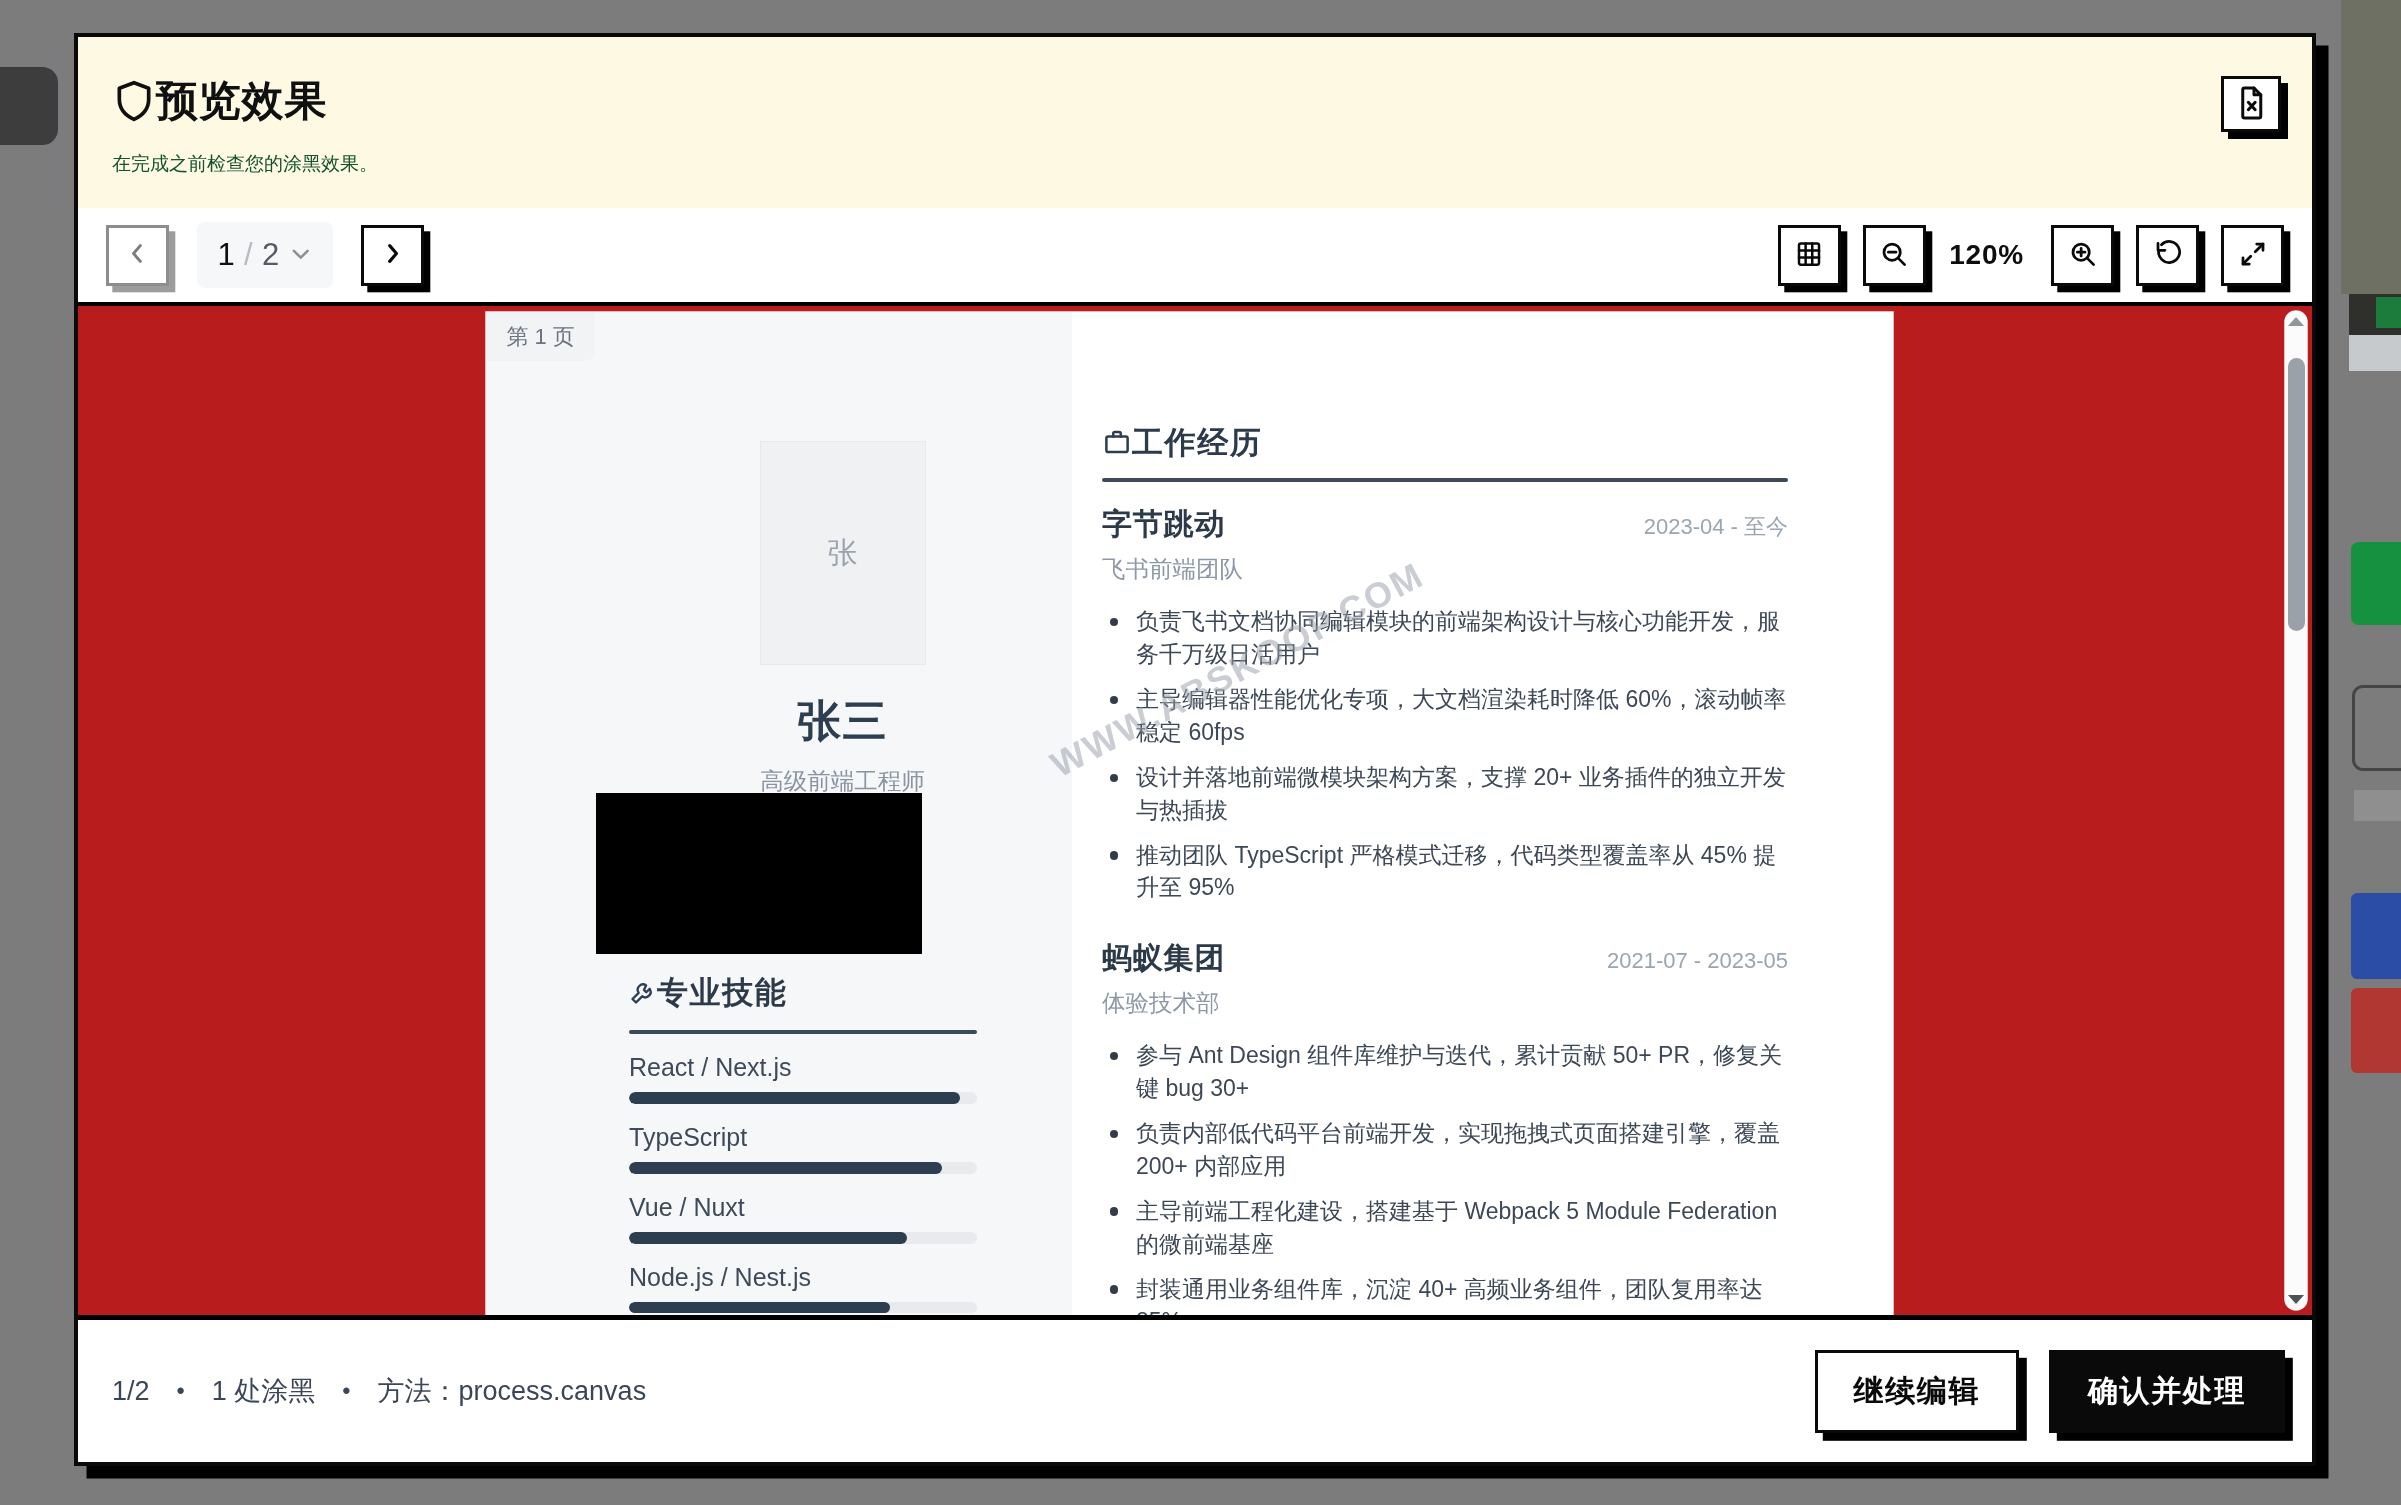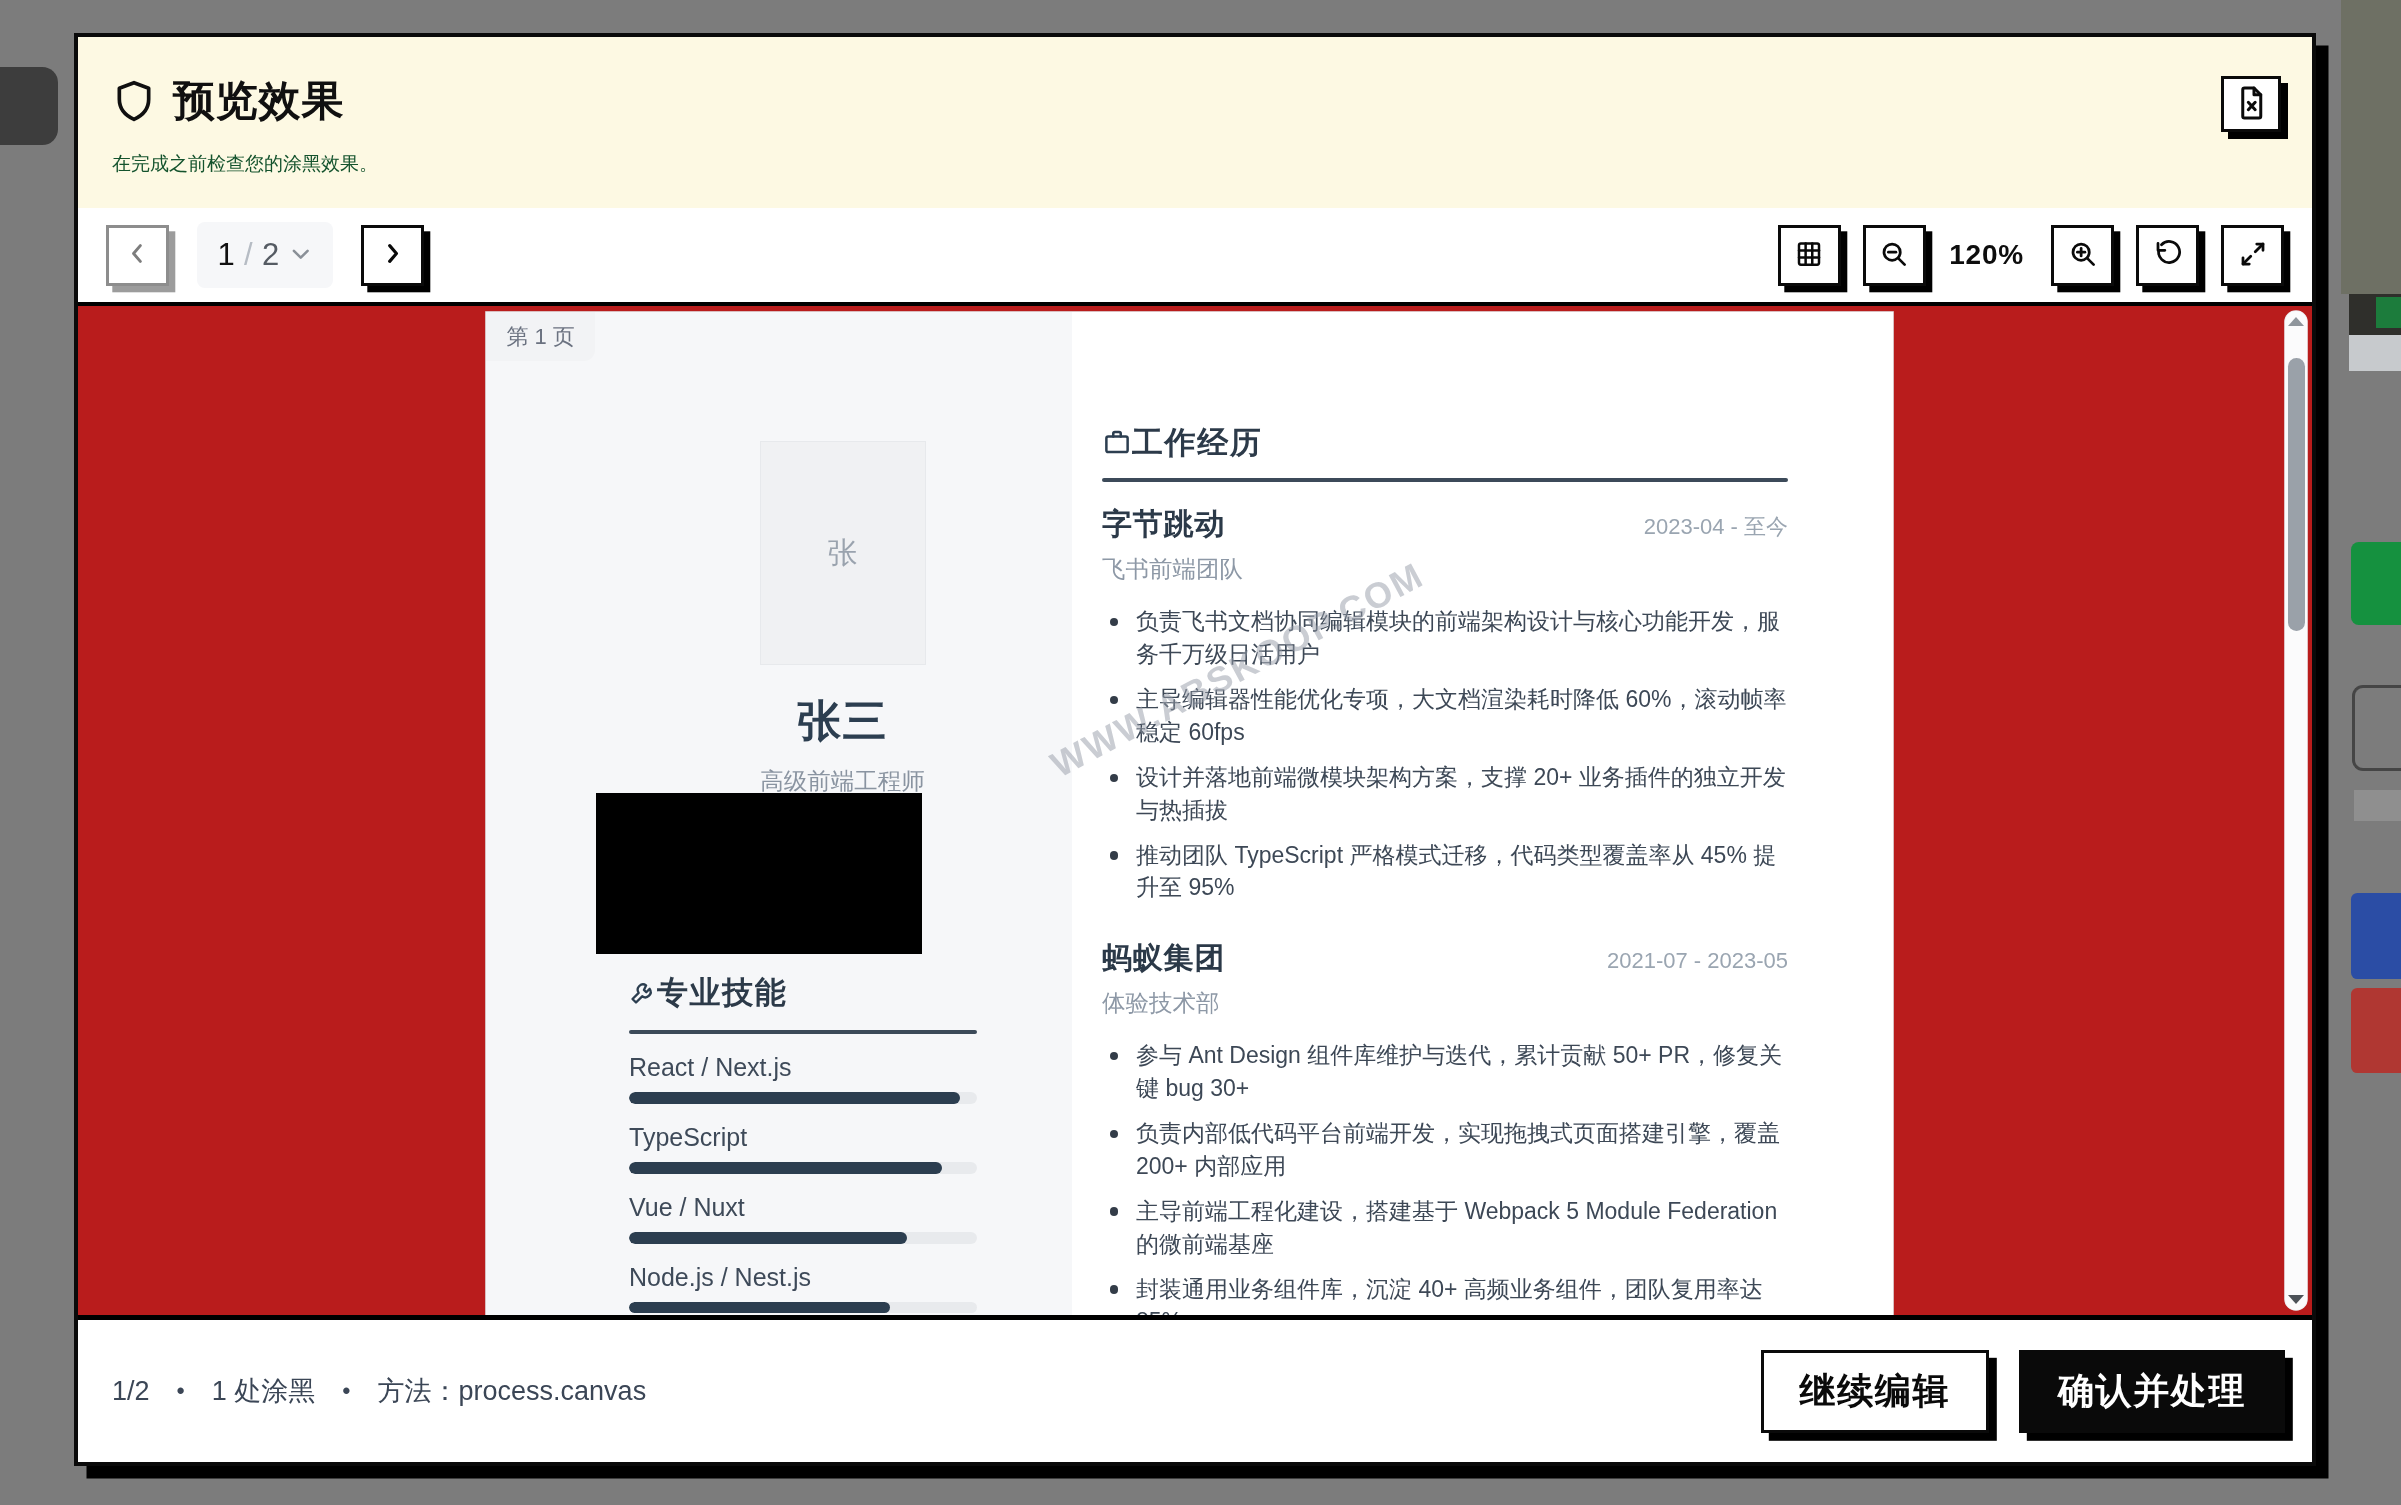--- a/index.html
+++ b/index.html
@@ -21,21 +21,21 @@
   .frag-red { top:988px; width:50px; height:85px; background:#b03732; border-radius:6.3px 0 0 6.3px; }
   .frag-left-dark { position:absolute; left:-20.4px; top:67px; width:78px; height:78px; background:#3d3d3d; border-radius:15.7px; }
 
   
   .modal { position:absolute; left:74px; top:33px; width:2242px; height:1433px;
            border:4.7px solid #0a0a0a; background:#ffffff; box-shadow:12.5px 12.5px 0 #000;
            display:flex; flex-direction:column; }
 
   
   .modal-header { background:#fdf9e3; padding:36px 34px 31px 34px; position:relative; flex:0 0 auto; }
-  .title-row { display:flex; align-items:center; gap:17px; }
+  .title-row { display:flex; align-items:center; }
   .title-row svg { display:block; }
   .modal-title { font-size:42px; font-weight:bold; color:#101010; letter-spacing:0.8px; }
   .modal-subtitle { margin-top:22px; font-size:19px; color:#14532d; }
   .header-action { position:absolute; right:31px; top:39px; width:60px; height:56px;
                    background:#fff; border:3.1px solid #0a0a0a; box-shadow:7px 7px 0 #000;
                    display:flex; align-items:center; justify-content:center; cursor:pointer; }
 
   
   .toolbar { background:#fff; border-bottom:4.7px solid #000; padding:14px 28px;
              display:flex; align-items:center; justify-content:space-between; flex:0 0 auto; }
@@ -105,21 +105,21 @@
             width:0; height:0; border-left:8.6px solid transparent; border-right:8.6px solid transparent;
             border-top:9.4px solid #4c5258; }
   .v-thumb { position:absolute; left:2.3px; top:47px; width:17px; height:273px; background:#9aa1a9; border-radius:8.6px; }
 
   
   .modal-footer { border-top:5.5px solid #000; background:#fff; flex:0 0 147px;
                   display:flex; align-items:center; justify-content:space-between; padding:0 27px 0 34px; }
   .footer-stats { display:flex; align-items:center; gap:27px; font-size:27px; color:#3b4656; }
   .stat-sep { color:#3b4656; font-size:23.5px; }
   .footer-actions { display:flex; align-items:center; gap:30px; }
-  .btn { height:83px; border:3.9px solid #0a0a0a; font-size:36px; font-weight:bold; letter-spacing:1.6px;
+  .btn { height:83px; border:3.9px solid #0a0a0a; font-size:30px; font-weight:bold; letter-spacing:1.6px;
          display:flex; align-items:center; justify-content:center; cursor:pointer;
          box-shadow:7.8px 7.8px 0 #000; padding:7px 36px; font-family:"Liberation Sans", sans-serif; }
   .btn-secondary { background:#fff; color:#0a0a0a; }
   .btn-primary { background:#0a0a0a; color:#fff; }
 
   svg { stroke-linecap:round; stroke-linejoin:round; }
 </style>
 </head>
 <body>
 

